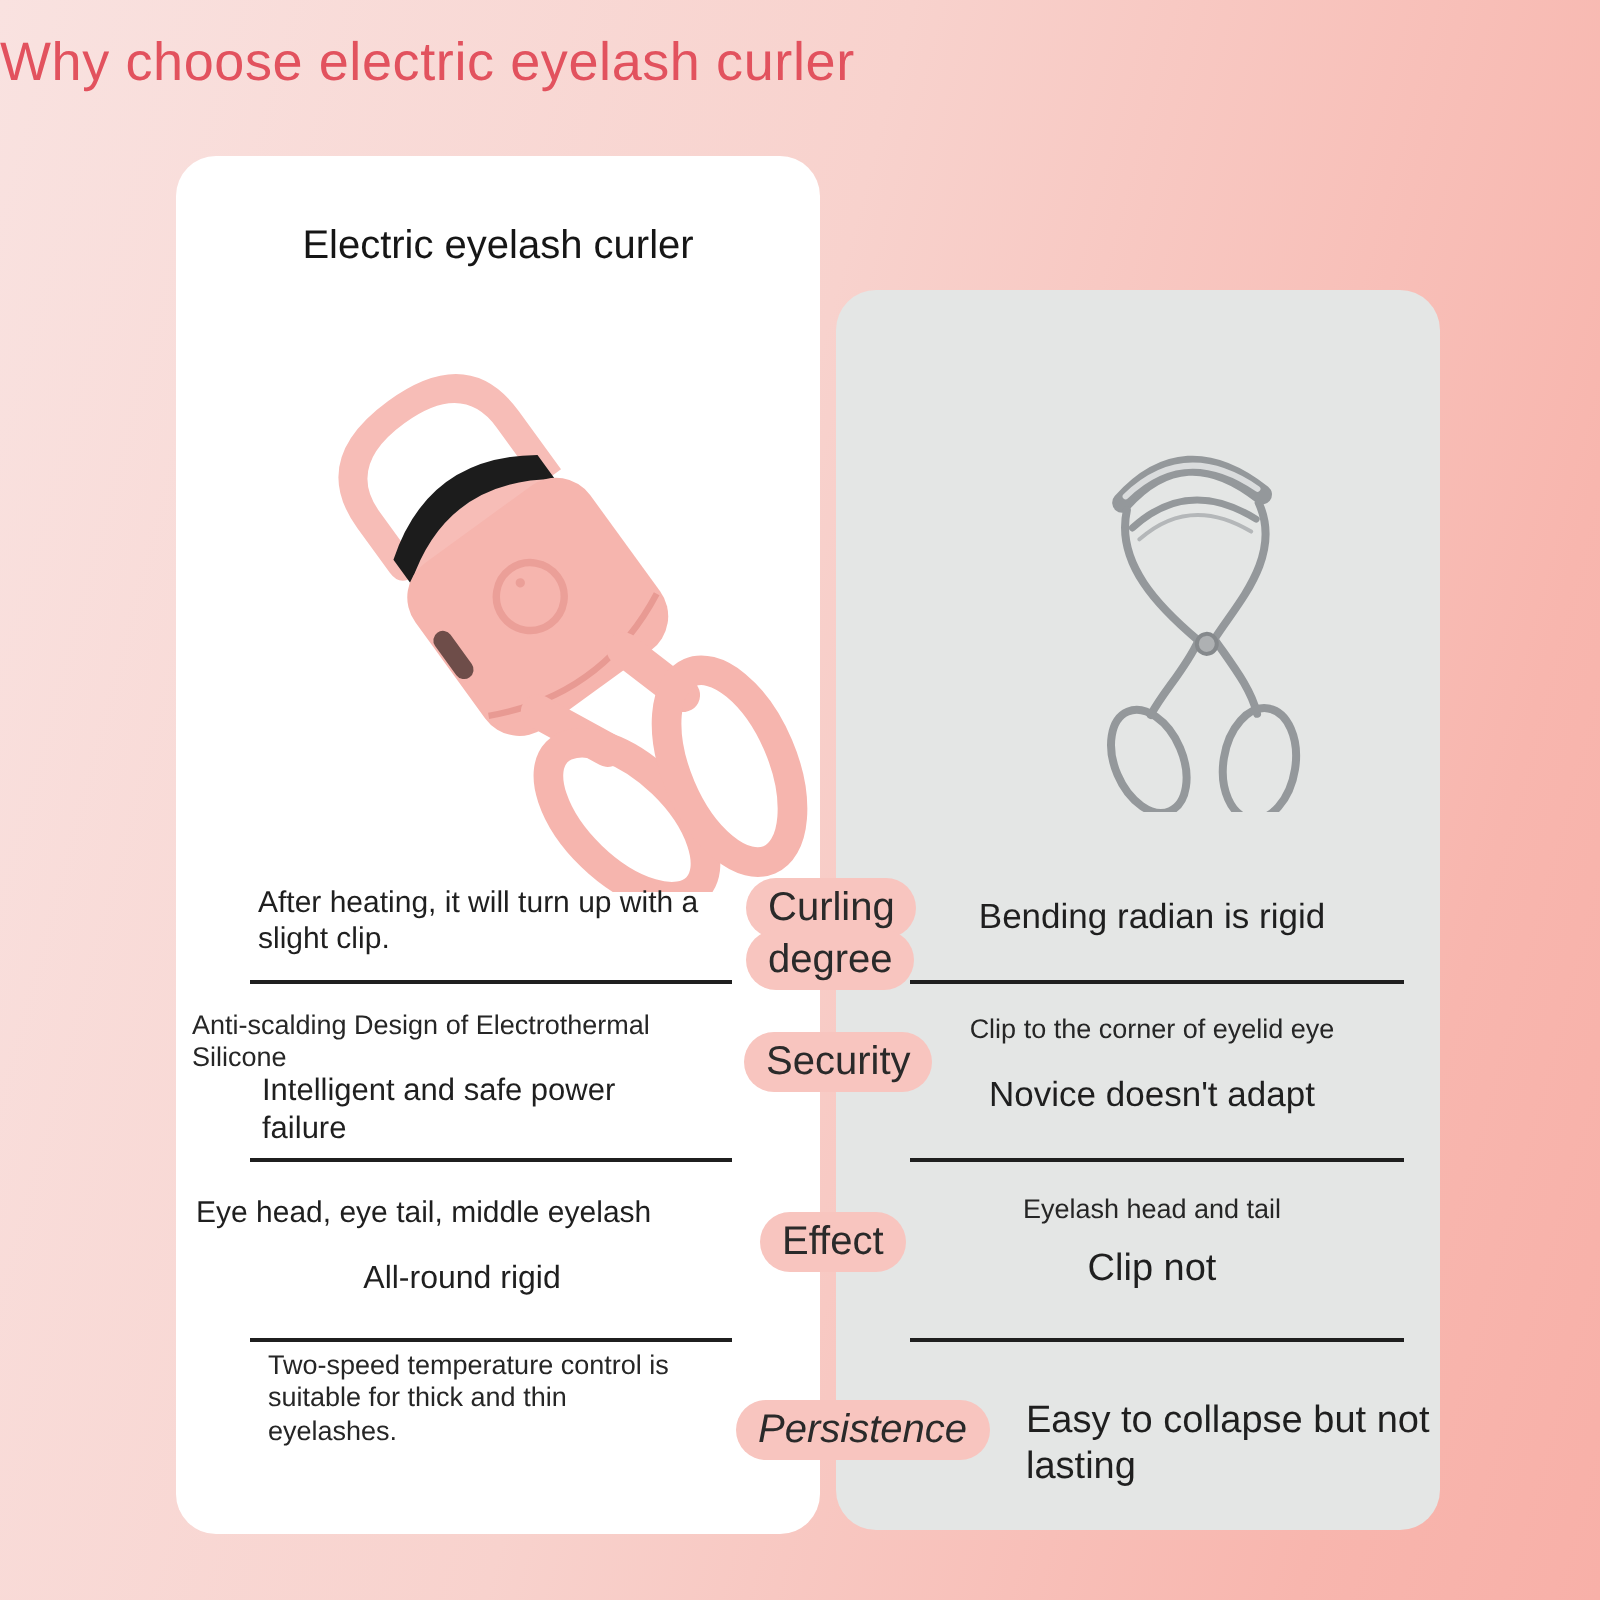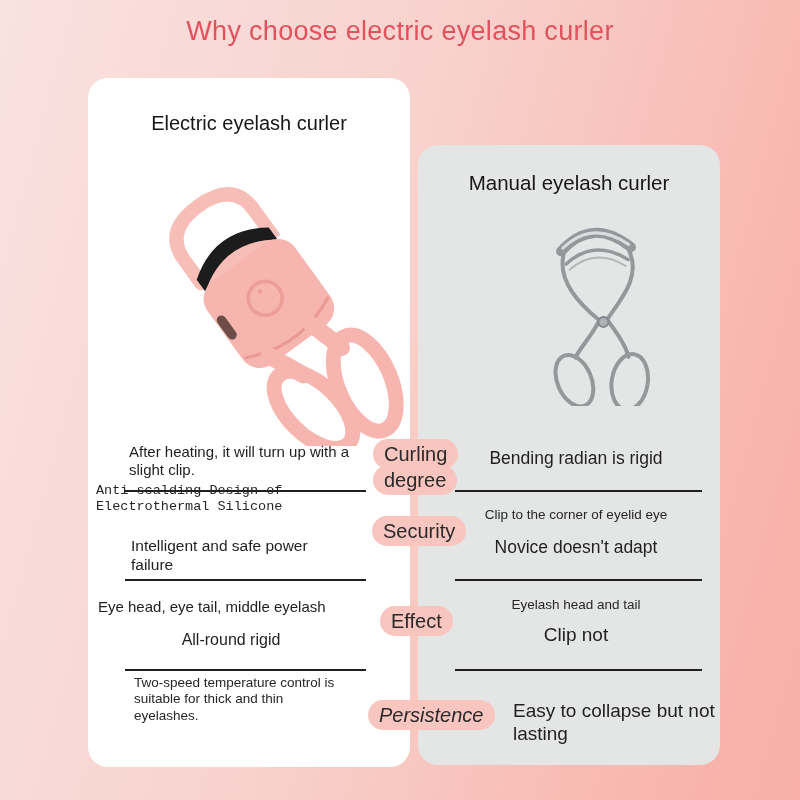--- a/index.html
+++ b/index.html
@@ -3,21 +3,21 @@
 <meta charset="utf-8">
 <style>
   html,body{margin:0;padding:0;}
   body{font-family:"Liberation Sans","DejaVu Sans",sans-serif;}
   .stage{
     position:relative;width:800px;height:800px;overflow:hidden;
     background:linear-gradient(105deg,#f9e2e0 0%,#f8d2cd 45%,#f8b6ae 85%,#f8b0a8 100%);
   }
   .page-title{
     position:absolute;left:0;top:16px;width:800px;margin:0;
-    text-align:center;font-size:27px;font-weight:500;color:#e2525e;letter-spacing:.3px;
+    text-align:left;font-size:27px;font-weight:500;color:#e2525e;letter-spacing:.3px;
   }
   .card{position:absolute;border-radius:20px;}
   .card.white{left:88px;top:78px;width:322px;height:689px;background:#ffffff;}
   .card.grey{left:418px;top:145px;width:302px;height:620px;background:#e4e6e5;}
   .card-title{position:absolute;margin:0;text-align:center;color:#161616;font-weight:500;}
   .card-title.electric{left:88px;top:112px;width:322px;font-size:20px;}
   .card-title.manual{left:418px;top:171px;width:302px;font-size:20.5px;}
   .illu{position:absolute;}
   .illu.electric{left:126px;top:168px;}
   .illu.manual{left:502px;top:206px;}
@@ -36,21 +36,20 @@
 <body>
 
 <div class="stage">
 
   <h1 class="page-title">Why choose electric eyelash curler</h1>
 
   <section class="card white"></section>
   <section class="card grey"></section>
 
   <h2 class="card-title electric">Electric eyelash curler</h2>
-  <h2 class="card-title manual">Manual eyelash curler</h2>
 
   <svg class="illu electric" width="278" height="278" viewBox="0 0 278 278" aria-hidden="true">
     <g transform="translate(16,4) scale(1.06) rotate(-36 95 90)">
 
       <path fill="#f7bdb7" fill-rule="evenodd" d="M48,78 L48,52 Q48,12 95,12 Q142,12 142,52 L142,86 L56,86 Q48,86 48,78 Z
            M61,73 L61,52 Q61,25 95,25 Q129,25 129,52 L129,73 Z"></path>
 
       <path fill="#1c1c1c" d="M53,88 Q95,58 137,88 L137,74 Q95,44 53,74 Z"></path>
 
       <rect x="44" y="84" width="102" height="96" rx="20" fill="#f6b5ae"></rect>
@@ -86,21 +85,21 @@
   </svg>
 
   <div class="txt" style="left:129px;top:443px;width:222px;font-size:15px;">After heating, it will turn up with a slight clip.</div>
   <div class="pill-wrap" style="left:373px;top:441px;width:98px;">
     <span class="pill">Curling degree</span>
   </div>
   <div class="txt center" style="left:440px;top:448px;width:272px;font-size:17.5px;">Bending radian is rigid</div>
   <div class="hline" style="left:125px;top:490px;width:241px;"></div>
   <div class="hline" style="left:455px;top:490px;width:247px;"></div>
 
-  <div class="txt small" style="left:96px;top:483px;width:256px;font-family:Liberation Mono, monospace;">Anti-scalding Design of Electrothermal Silicone</div>
+  <div class="txt small" style="left:96px;top:505px;width:256px;">Anti-scalding Design of Electrothermal Silicone</div>
   <div class="txt" style="left:131px;top:537px;width:200px;font-size:15.5px;">Intelligent and safe power failure</div>
   <div class="pill-wrap" style="left:372px;top:518px;">
     <span class="pill">Security</span>
   </div>
   <div class="txt small center" style="left:440px;top:507px;width:272px;">Clip to the corner of eyelid eye</div>
   <div class="txt center" style="left:440px;top:537px;width:272px;font-size:17.5px;">Novice doesn't adapt</div>
   <div class="hline" style="left:125px;top:579px;width:241px;"></div>
   <div class="hline" style="left:455px;top:579px;width:247px;"></div>
 
   <div class="txt" style="left:98px;top:598px;width:270px;font-size:15px;">Eye head, eye tail, middle eyelash</div>

